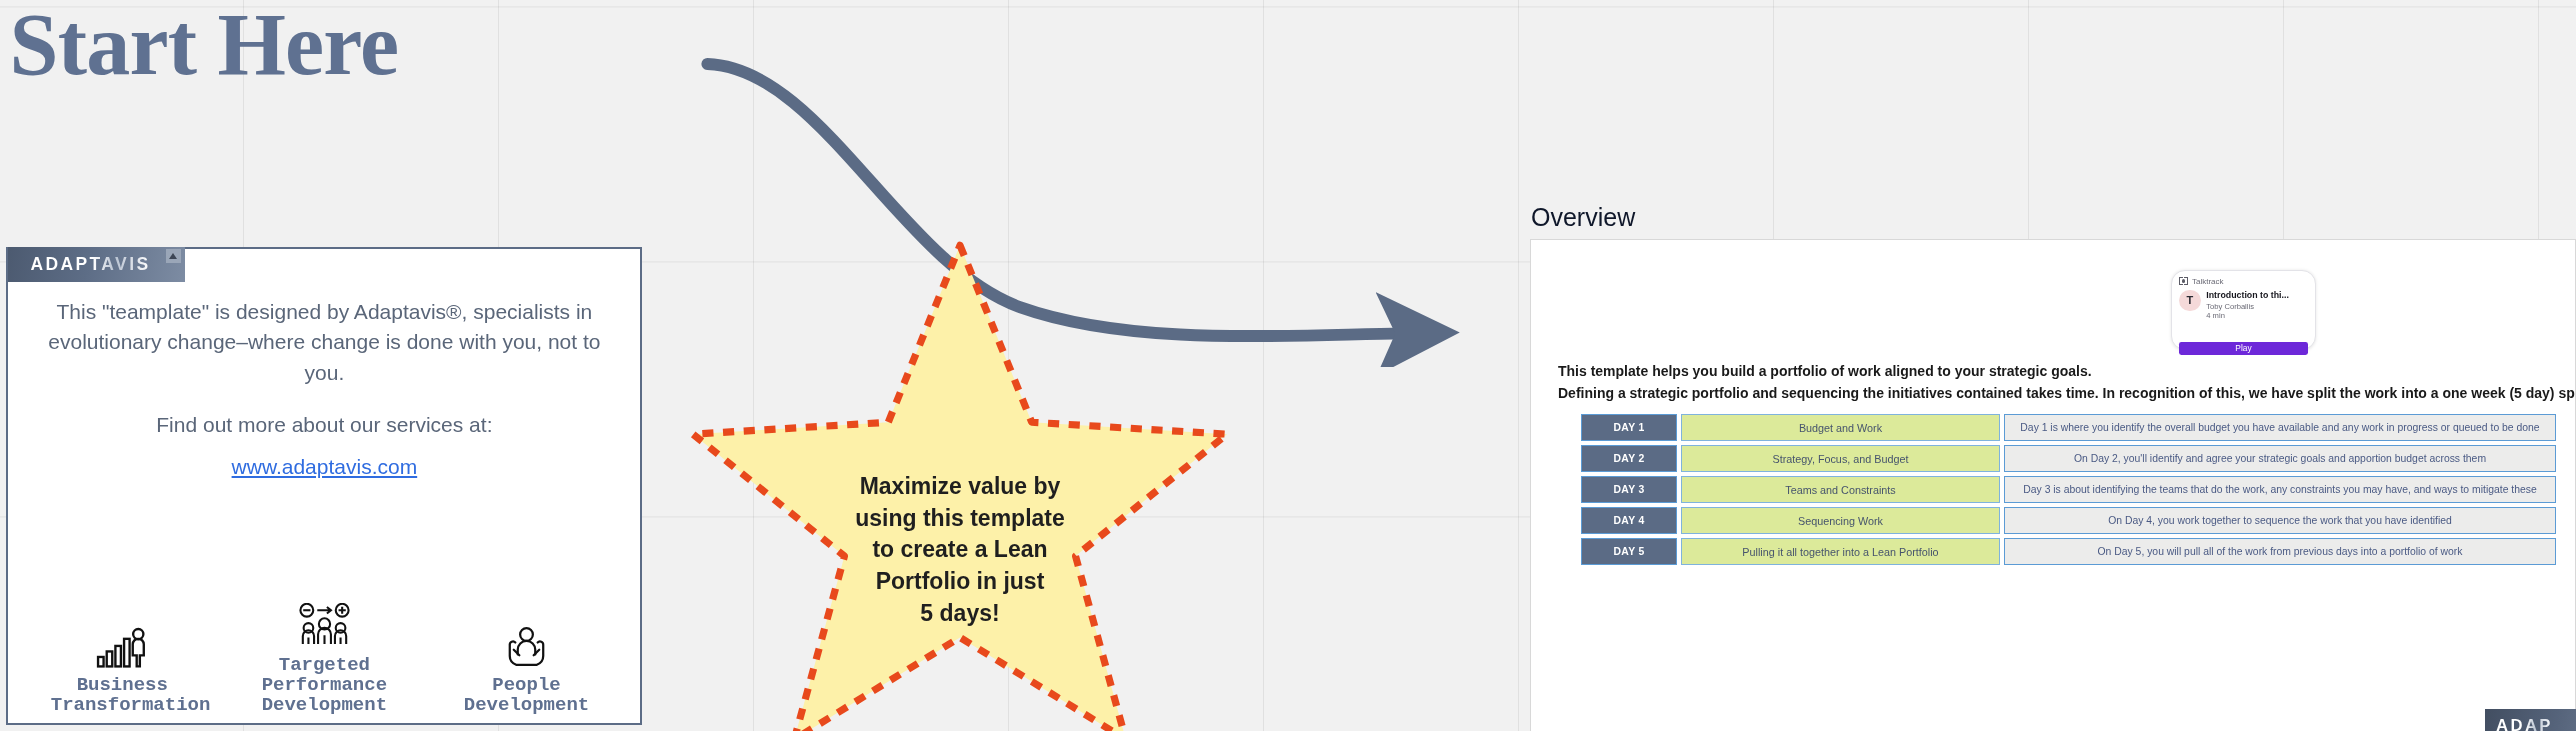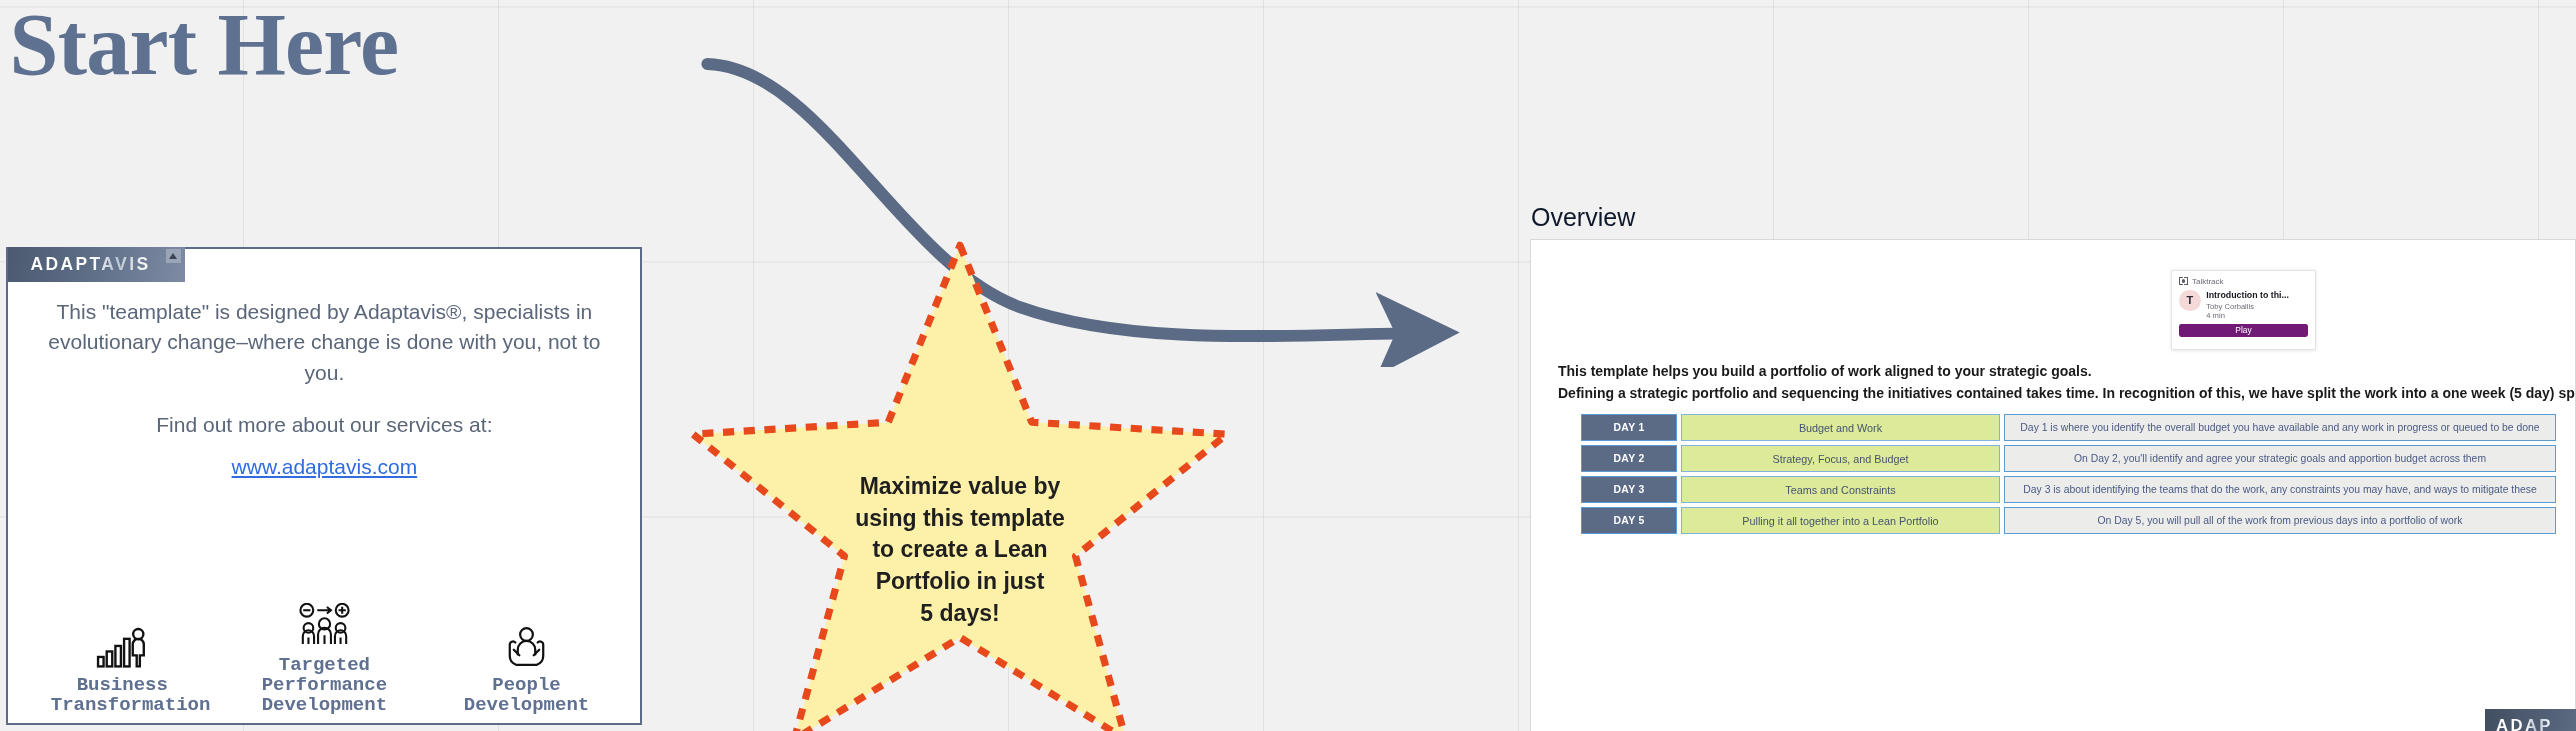--- a/index.html
+++ b/index.html
@@ -100,21 +100,21 @@
     overflow:hidden;
   }
   .ov-intro{
     position:absolute;left:27px;top:121px;width:1028px;
     font-size:14px;font-weight:700;color:#1a1a1a;line-height:1.55;
     white-space:nowrap;
   }
   
   .talktrack{
     position:absolute;left:640px;top:30px;width:145px;height:80px;
-    background:#ffffff;border:0.8px solid #e3e3e8;border-radius:2px;
+    background:#ffffff;border:0.8px solid #e3e3e8;border-radius:14px;
     box-shadow:0 0.8px 3.2px rgba(0,0,0,.10);
     padding:5.6px 7.2px;box-sizing:border-box;
   }
   .tt-head{display:flex;align-items:center;gap:4px;}
   .tt-ico{width:8.8px;height:8.8px;position:relative;flex:0 0 auto;}
   .tt-ico span{position:absolute;width:3.2px;height:3.2px;border:1px solid #5b5b66;}
   .tt-ico span:nth-child(1){left:0;top:0;border-right:0;border-bottom:0;}
   .tt-ico span:nth-child(2){right:0;top:0;border-left:0;border-bottom:0;}
   .tt-ico span:nth-child(3){left:0;bottom:0;border-right:0;border-top:0;}
   .tt-ico span:nth-child(4){right:0;bottom:0;border-left:0;border-top:0;}
@@ -123,21 +123,21 @@
   .tt-main{display:flex;gap:5.6px;margin-top:4px;}
   .tt-avatar{
     width:21.5px;height:21.5px;border-radius:50%;background:#f5d9d9;
     display:flex;align-items:center;justify-content:center;
     font-size:11px;color:#2b2b33;font-weight:600;flex:0 0 auto;
   }
   .tt-title{font-size:8.8px;font-weight:700;color:#16161d;line-height:1.2;}
   .tt-author{font-size:7.6px;color:#6a6a75;margin-top:1.6px;}
   .tt-dur{font-size:7.6px;color:#6a6a75;}
   .tt-play{
-    margin-top:4px;width:100%;height:13.5px;background:#701a75;border-radius:2.4px;
+    margin-top:22px;width:100%;height:13.5px;background:#6d28d9;border-radius:2.4px;
     color:#fff;font-size:8.4px;display:flex;align-items:center;justify-content:center;
     border:0;cursor:pointer;
   }
 
   
   .day-table{position:absolute;left:22px;top:174px;width:1003px;}
   .day-row{display:flex;gap:4px;margin-bottom:4px;height:27px;padding-left:28px;}
   .day-label{
     width:96px;flex:0 0 auto;background:#5b6b85;border:1.2px solid #5b9bd5;
     color:#ffffff;font-size:10.4px;font-weight:700;letter-spacing:0.3px;
@@ -309,20 +309,25 @@
         <div class="day-label">DAY 2</div>
         <div class="day-topic">Strategy, Focus, and Budget</div>
         <div class="day-desc">On Day 2, you'll identify and agree your strategic goals and apportion budget across them</div>
       </div>
       <div class="day-row">
         <div class="day-label">DAY 3</div>
         <div class="day-topic">Teams and Constraints</div>
         <div class="day-desc">Day 3 is about identifying the teams that do the work, any constraints you may have, and ways to mitigate these</div>
       </div>
       <div class="day-row">
+        <div class="day-label">DAY 4</div>
+        <div class="day-topic">Sequencing Work</div>
+        <div class="day-desc">On Day 4, you work together to sequence the work that you have identified</div>
+      </div>
+      <div class="day-row">
         <div class="day-label">DAY 5</div>
         <div class="day-topic">Pulling it all together into a Lean Portfolio</div>
         <div class="day-desc">On Day 5, you will pull all of the work from previous days into a portfolio of work</div>
       </div>
     </div>
 </div>
 
 <div id="bottom-logo">
   <span class="logo-text">ADAP</span>
 </div>

